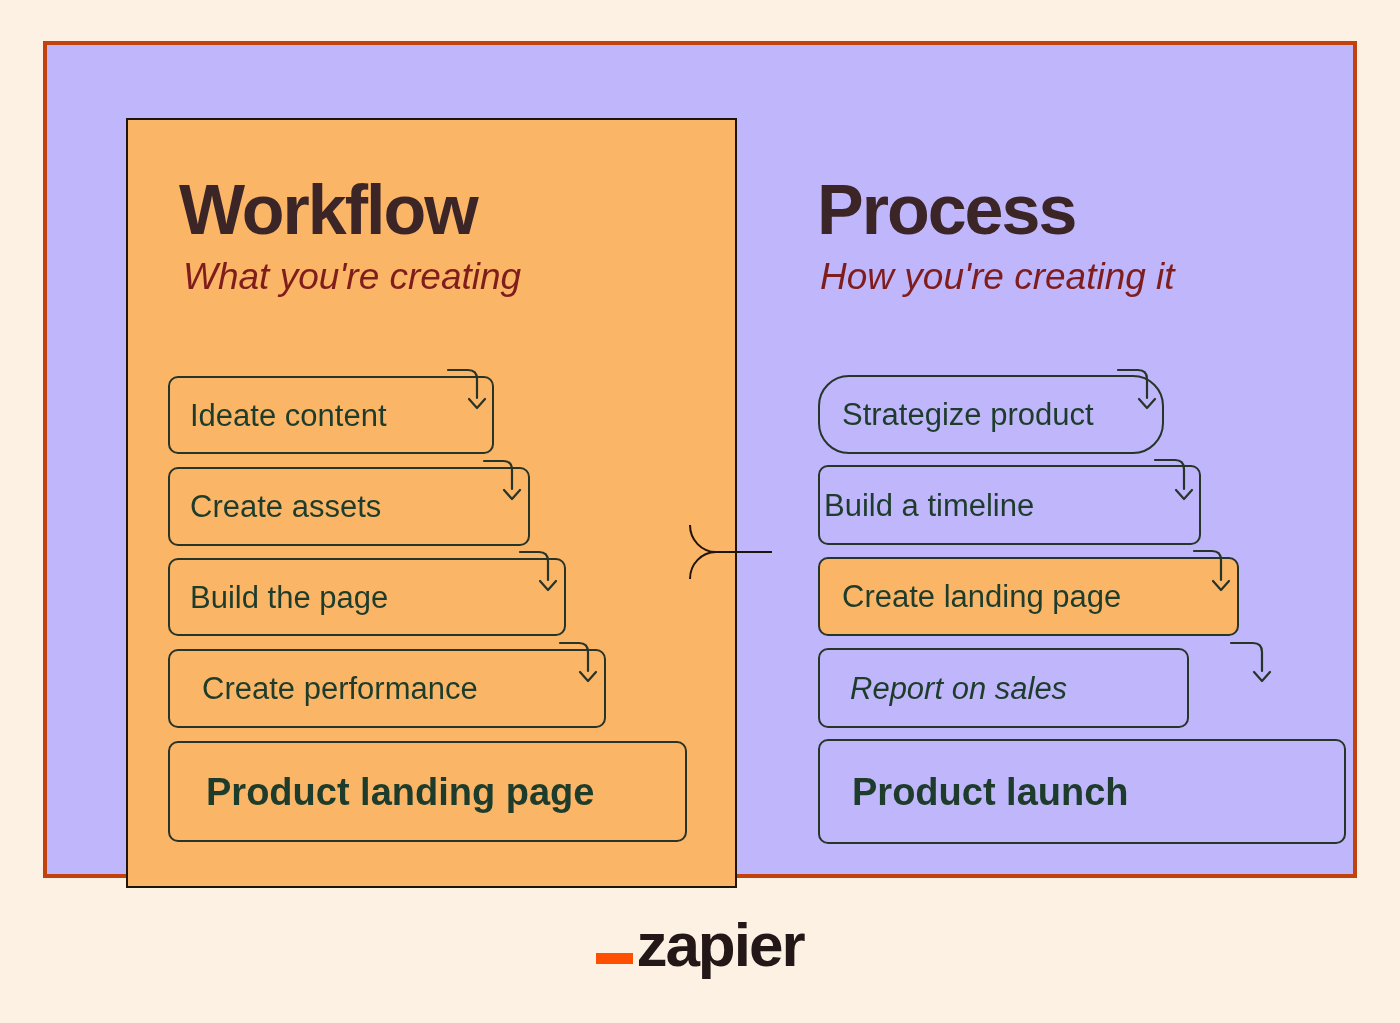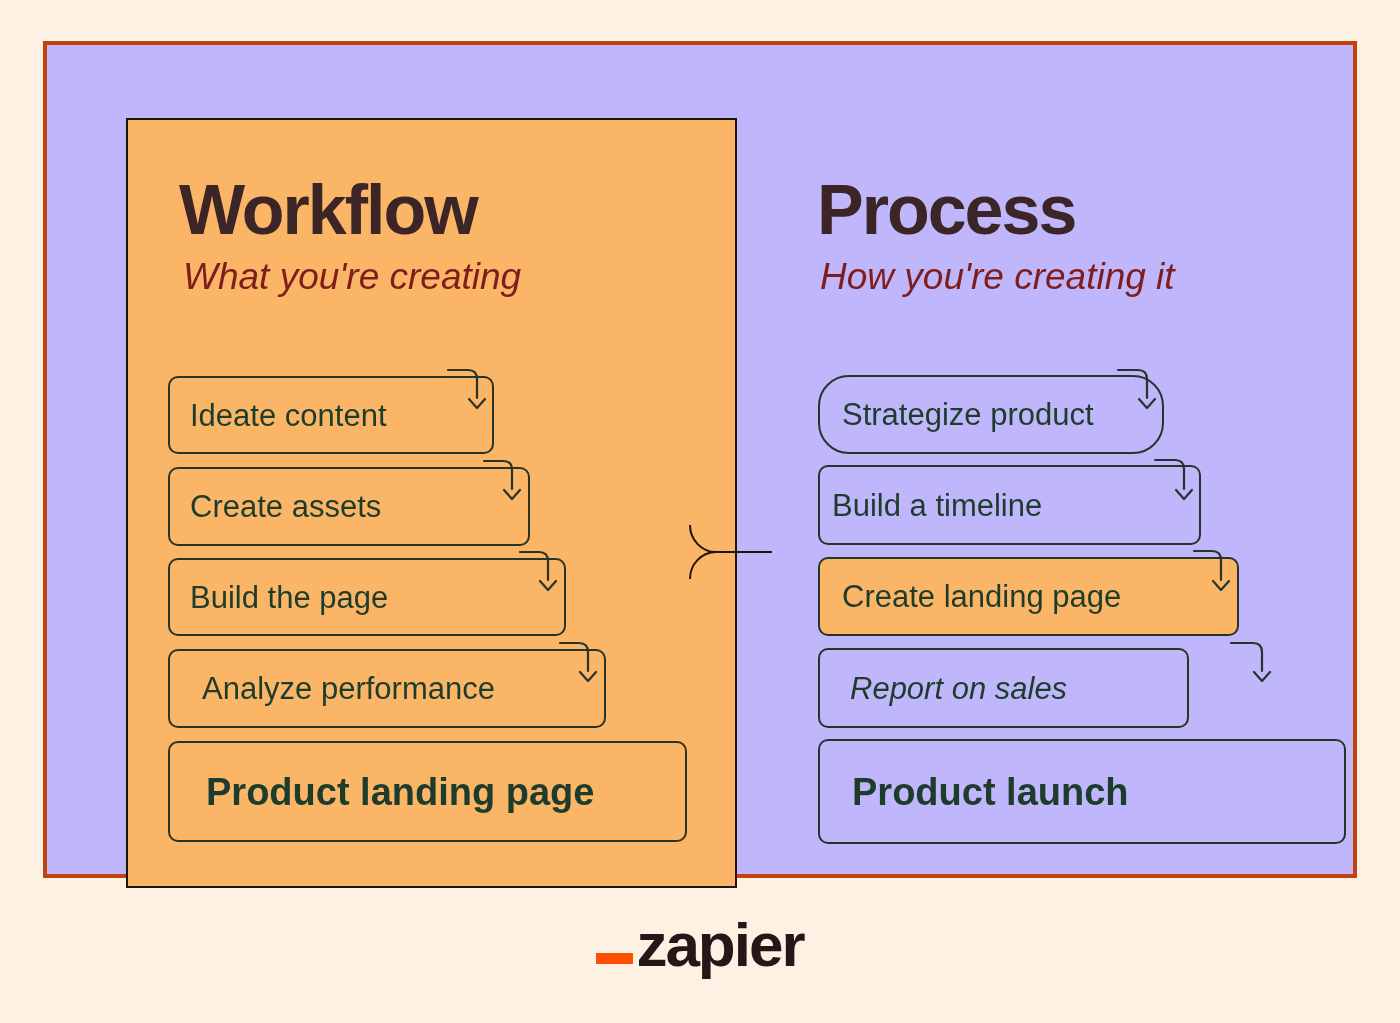--- a/index.html
+++ b/index.html
@@ -38,21 +38,21 @@
   .step.em{font-weight:bold;font-size:38px;}
   .step.hl{background:#FBB567;}
   
   .L1{left:121px;top:331px;width:326px;height:78px;padding-left:20px;}
   .L2{left:121px;top:422px;width:362px;height:79px;padding-left:20px;}
   .L3{left:121px;top:513px;width:398px;height:78px;padding-left:20px;}
   .L4{left:121px;top:604px;width:438px;height:79px;padding-left:32px;}
   .L5{left:121px;top:696px;width:519px;height:101px;padding-left:36px;}
   
   .R1{left:771px;top:330px;width:346px;height:79px;padding-left:22px;border-radius:31px;}
-  .R2{left:771px;top:420px;width:383px;height:80px;padding-left:12px;}
+  .R2{left:771px;top:420px;width:383px;height:80px;padding-left:4px;}
   .R3{left:771px;top:512px;width:421px;height:79px;padding-left:22px;}
   .R4{left:771px;top:603px;width:371px;height:80px;padding-left:30px;font-style:italic;}
   .R5{left:771px;top:694px;width:528px;height:105px;padding-left:32px;text-align:right;}
   .overlay{
     position:absolute;left:0;top:0;width:1400px;height:1023px;
     pointer-events:none;
   }
   .logo{
     position:absolute;left:0;top:914px;width:1400px;
     display:flex;justify-content:center;align-items:flex-end;
@@ -82,21 +82,21 @@
   <div class="step L1">
     <span>Ideate content</span>
   </div>
   <div class="step L2">
     <span>Create assets</span>
   </div>
   <div class="step L3">
     <span>Build the page</span>
   </div>
   <div class="step L4">
-    <span>Analyze performance</span>
+    <span>Create performance</span>
   </div>
   <div class="step em L5">
     <span>Product landing page</span>
   </div>
 
   <div class="step R1">
     <span>Strategize product</span>
   </div>
   <div class="step R2">
     <span>Build a timeline</span>

